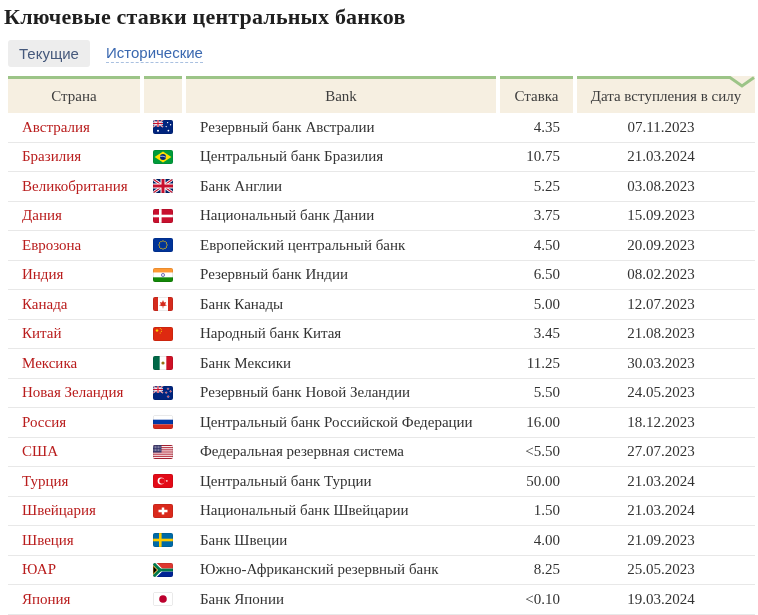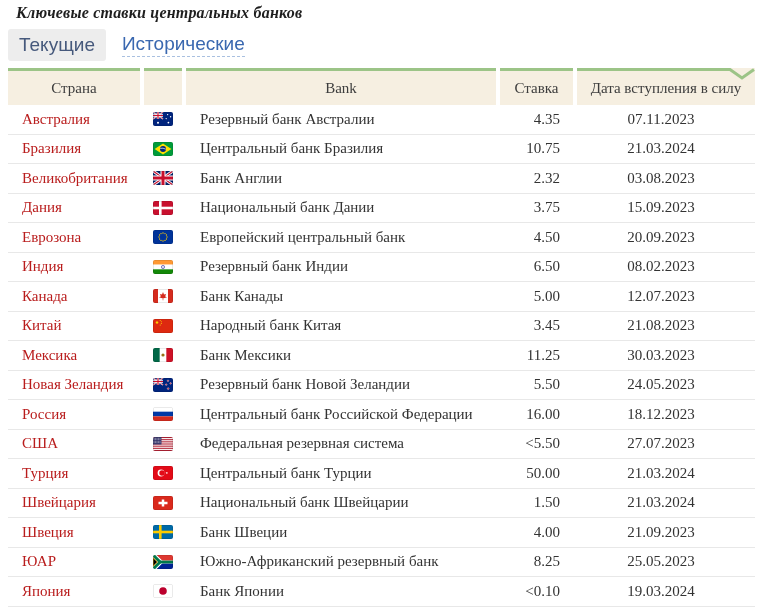--- a/index.html
+++ b/index.html
@@ -4,29 +4,29 @@
 <style>
   * { margin:0; padding:0; box-sizing:border-box; }
   html,body { background:#ffffff; }
   body {
     width:758px; height:615px; overflow:hidden;
     font-family:"Liberation Sans", sans-serif;
     color:#333;
   }
   .page-title {
     font-family:"Liberation Serif", serif;
-    font-style:italic; font-weight:600;
-    font-size:16px; color:#1f1f1f;
-    margin:4px 0 0 16px;
+    font-weight:600;
+    font-size:22px; color:#1f1f1f;
+    margin:4px 0 0 4px;
     letter-spacing:0.2px;
   }
   .tabs {
     display:flex; align-items:center;
     margin:9px 0 0 8px; height:28px;
-    font-size:19px;
+    font-size:15px;
   }
   .tab-current {
     background:#ededed; color:#46597c;
     padding:5px 11px; border-radius:3px;
     cursor:pointer;
   }
   .tab-historical {
     color:#3a68b0; margin-left:16px;
     border-bottom:1px dashed #a9c0e0;
     padding-bottom:1px; cursor:pointer;
@@ -149,21 +149,21 @@
               <rect width="20" height="14" fill="#012169"></rect>
               <path d="M0,0 L20,14 M20,0 L0,14" stroke="#fff" stroke-width="3"></path>
               <path d="M0,0 L20,14 M20,0 L0,14" stroke="#c8102e" stroke-width="1.2"></path>
               <path d="M10,0 V14 M0,7 H20" stroke="#fff" stroke-width="5"></path>
               <path d="M10,0 V14 M0,7 H20" stroke="#c8102e" stroke-width="3"></path>
               <rect x="0.3" y="0.3" width="19.4" height="13.4" fill="none" stroke="rgba(0,0,0,0.18)" stroke-width="0.6" rx="1.5"></rect>
             </svg>
           </span>
     </div>
     <div class="td td-bank">Банк Англии</div>
-    <div class="td td-rate">2.32</div>
+    <div class="td td-rate">5.25</div>
     <div class="td td-date">03.08.2023</div>
   </div>
 
   <div class="tr">
     <div class="td td-country">
       <a class="country-link">Дания</a>
     </div>
     <div class="td td-flag">
       <span class="flag">
             <svg width="20" height="14" viewBox="0 0 20 14" xmlns="http://www.w3.org/2000/svg">

